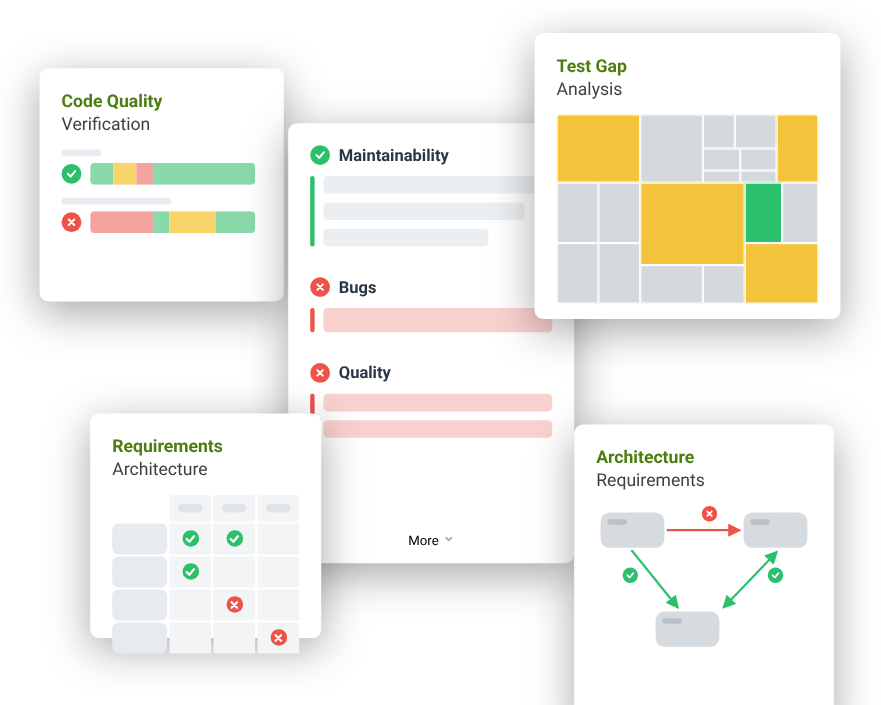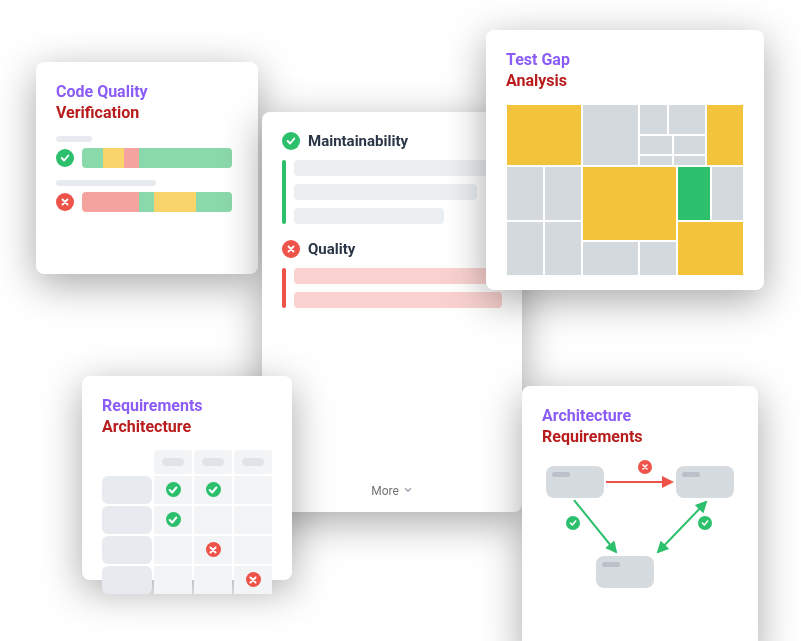--- a/index.html
+++ b/index.html
@@ -7,56 +7,56 @@
     .card {
       position: absolute;
       background: #fff;
       border-radius: 8px;
       box-shadow: 0 10px 40px rgba(0,0,0,0.35);
       padding: 20px;
     }
     .card-title {
       font-size: 16px;
       font-weight: 700;
-      color: #8b5cf6;
+      color: #4d7c0f;
       line-height: 1.3;
     }
     .card-subtitle {
       font-size: 16px;
-      font-weight: 700;
-      color: #b91c1c;
+      font-weight: 400;
+      color: #404040;
       line-height: 1.3;
       margin-bottom: 12px;
     }
 
     
     #cq { left: 36px; top: 62px; width: 222px; height: 212px; }
     #cq .small-label { width: 36px; height: 6px; background: #e7ebef; border-radius: 3px; margin-bottom: 6px; }
     #cq .row { display: flex; align-items: center; gap: 8px; margin-bottom: 12px; }
     #cq .bar { display: flex; width: 150px; height: 20px; border-radius: 4px; overflow: hidden; }
     #cq .bar > div { height: 100%; }
 
     .status-circle { width: 18px; height: 18px; border-radius: 50%; display: flex; align-items: center; justify-content: center; flex-shrink: 0; }
     .status-circle.ok { background: #2cbf6c; }
     .status-circle.bad { background: #ed5349; }
     .status-circle.small { width: 15px; height: 15px; }
     .status-circle svg { width: 10px; height: 10px; }
 
     
     #center { left: 262px; top: 112px; width: 260px; height: 400px; z-index: 1; }
-    #center .section { margin-bottom: 16px; }
+    #center .section { margin-bottom: 28px; }
     #center .sec-head { display: flex; align-items: center; gap: 8px; margin-bottom: 10px; }
     #center .sec-title { font-size: 15px; font-weight: 700; color: #2a3646; }
     #center .sec-body { display: flex; gap: 8px; }
     #center .accent { width: 4px; border-radius: 2px; background: #2cbf6c; }
     #center .accent.red { background: #ed5349; }
     #center .lines { flex: 1; display: flex; flex-direction: column; gap: 8px; }
     #center .line { height: 16px; border-radius: 4px; background: #eceff2; }
     #center .line.red { background: #f9d2cf; }
-    #center .more { display: flex; align-items: center; justify-content: center; gap: 4px; font-size: 12px; color: #737373; cursor: pointer; position: absolute; bottom: 14px; left: 0; right: 0; }
+    #center .more { display: flex; align-items: center; justify-content: center; gap: 4px; font-size: 12px; color: #000000; cursor: pointer; position: absolute; bottom: 14px; left: 0; right: 0; }
     #center .more svg { width: 10px; height: 10px; }
 
     
     #tg { left: 486px; top: 30px; width: 278px; height: 260px; z-index: 2; }
     #tg .treemap { position: relative; width: 100%; height: 172px; border-radius: 4px; overflow: hidden; }
     #tg .treemap .cell { position: absolute; border: 1.5px solid #fff; box-sizing: border-box; }
     .c-g { background: #d4d9de; }
     .c-y { background: #f3c43b; }
     .c-gn { background: #2cbf6c; }
 
@@ -125,20 +125,36 @@
           </svg>
       </div>
       <div class="sec-title">Maintainability</div>
     </div>
     <div class="sec-body">
       <div class="accent"></div>
       <div class="lines">
         <div class="line"></div>
         <div class="line" style="width:88%"></div>
         <div class="line" style="width:72%"></div>
+      </div>
+    </div>
+  </div>
+  <div class="section">
+    <div class="sec-head">
+      <div class="status-circle bad">
+        <svg viewBox="0 0 12 12">
+            <path d="M3 3 L9 9 M9 3 L3 9" stroke="#fff" stroke-width="2.2" stroke-linecap="round"></path>
+          </svg>
+      </div>
+      <div class="sec-title">Bugs</div>
+    </div>
+    <div class="sec-body">
+      <div class="accent red"></div>
+      <div class="lines">
+        <div class="line red" style="height:22px"></div>
       </div>
     </div>
   </div>
   <div class="section">
     <div class="sec-head">
       <div class="status-circle bad">
         <svg viewBox="0 0 12 12">
             <path d="M3 3 L9 9 M9 3 L3 9" stroke="#fff" stroke-width="2.2" stroke-linecap="round"></path>
           </svg>
       </div>

